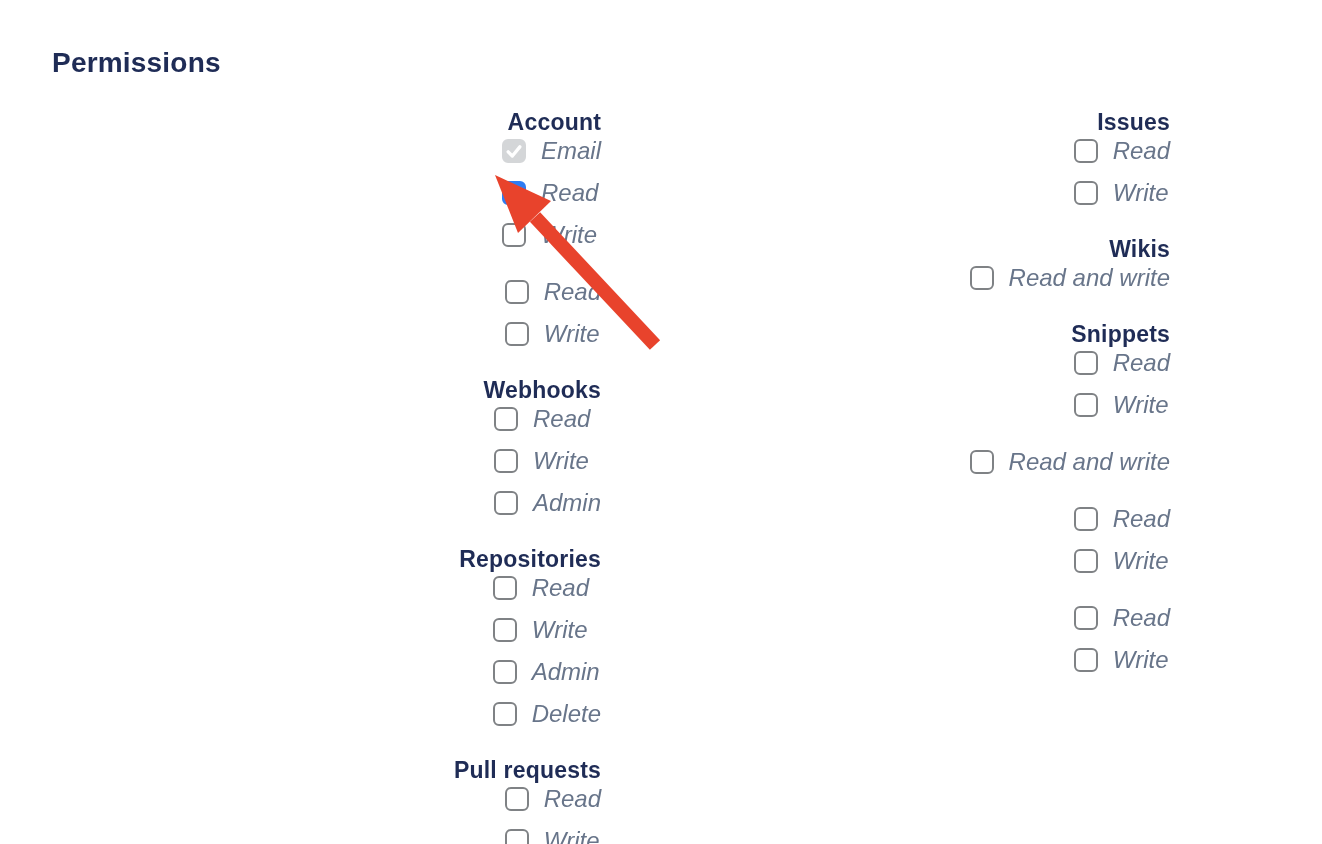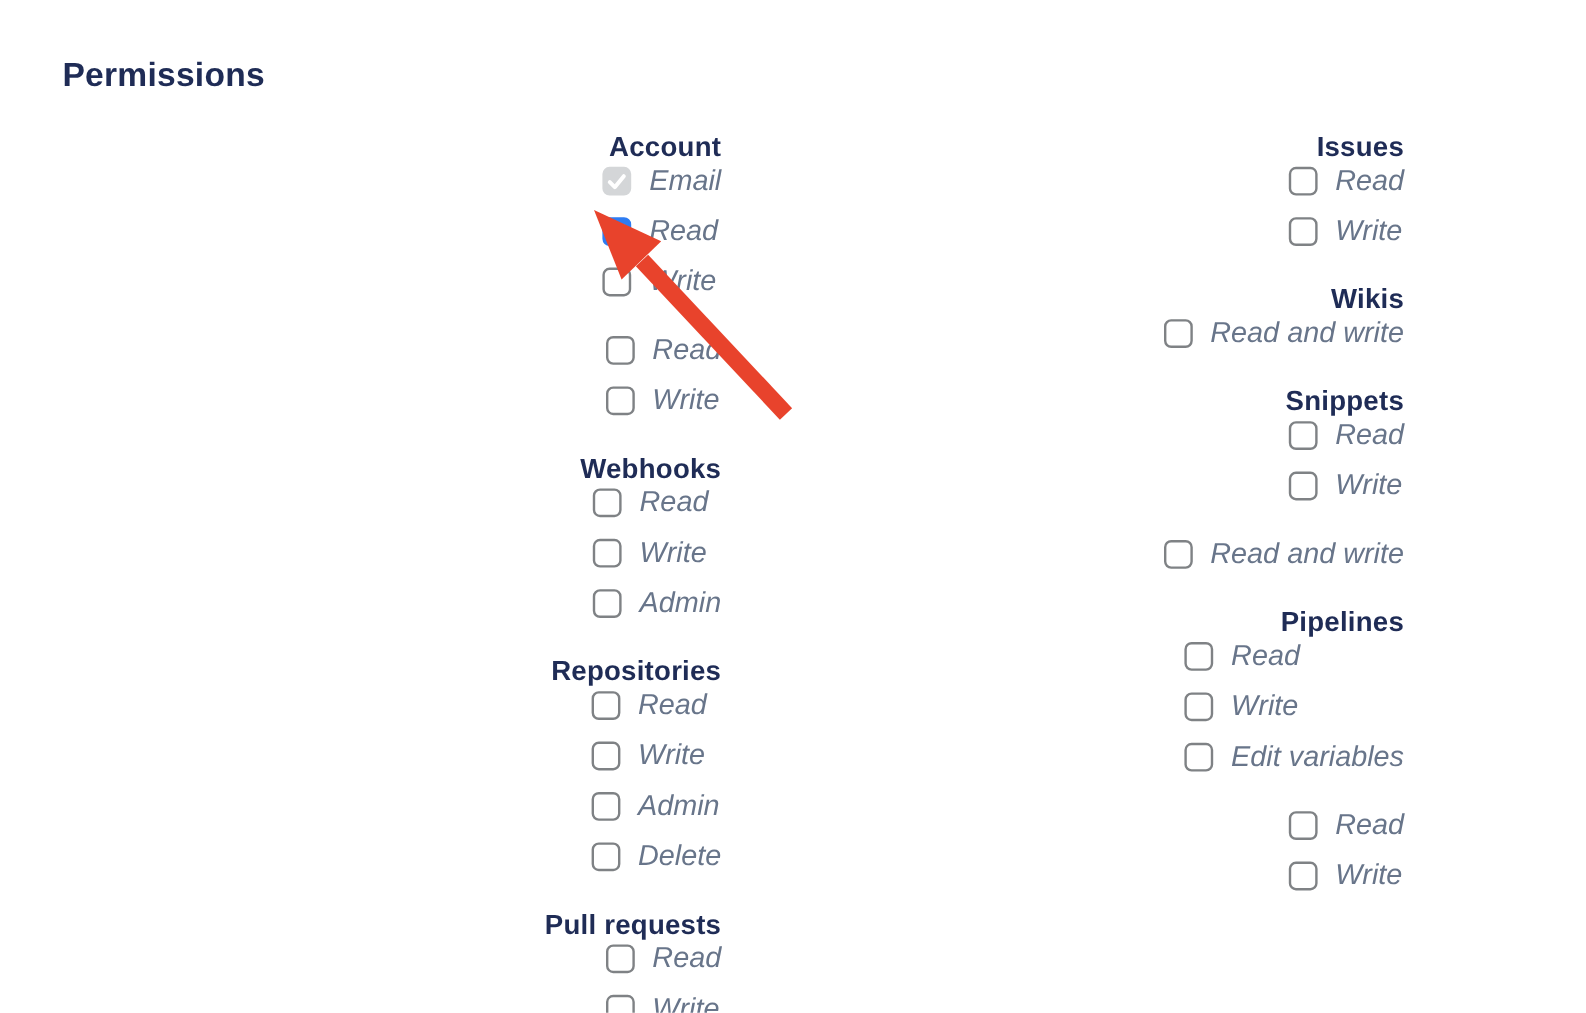--- a/index.html
+++ b/index.html
@@ -279,42 +279,35 @@
   <label class="option">
     <span class="checkbox unchecked">
       
     </span>
     <span class="option-label">Read and write</span>
   </label>
 </div>
   </div>
 
   <div class="group">
-    <div class="group-label">Pipelines</div>
-    <div class="options">
-  <label class="option">
-    <span class="checkbox unchecked">
-      
-    </span>
-    <span class="option-label">Read</span>
-  </label>
-
-  <label class="option">
-    <span class="checkbox unchecked">
-      
-    </span>
-    <span class="option-label">Write</span>
-  </label>
-
-  <label class="option">
-    <span class="checkbox unchecked">
-      
-    </span>
-    <span class="option-label">Edit variables</span>
-  </label>
+    <div class="options">
+  <label class="option">
+    <span class="checkbox unchecked">
+      
+    </span>
+    <span class="option-label">Read</span>
+  </label>
+
+  <label class="option">
+    <span class="checkbox unchecked">
+      
+    </span>
+    <span class="option-label">Write</span>
+  </label>
+
 </div>
   </div>
 
   <div class="group">
     <div class="options">
   <label class="option">
     <span class="checkbox unchecked">
       
     </span>
     <span class="option-label">Read</span>

